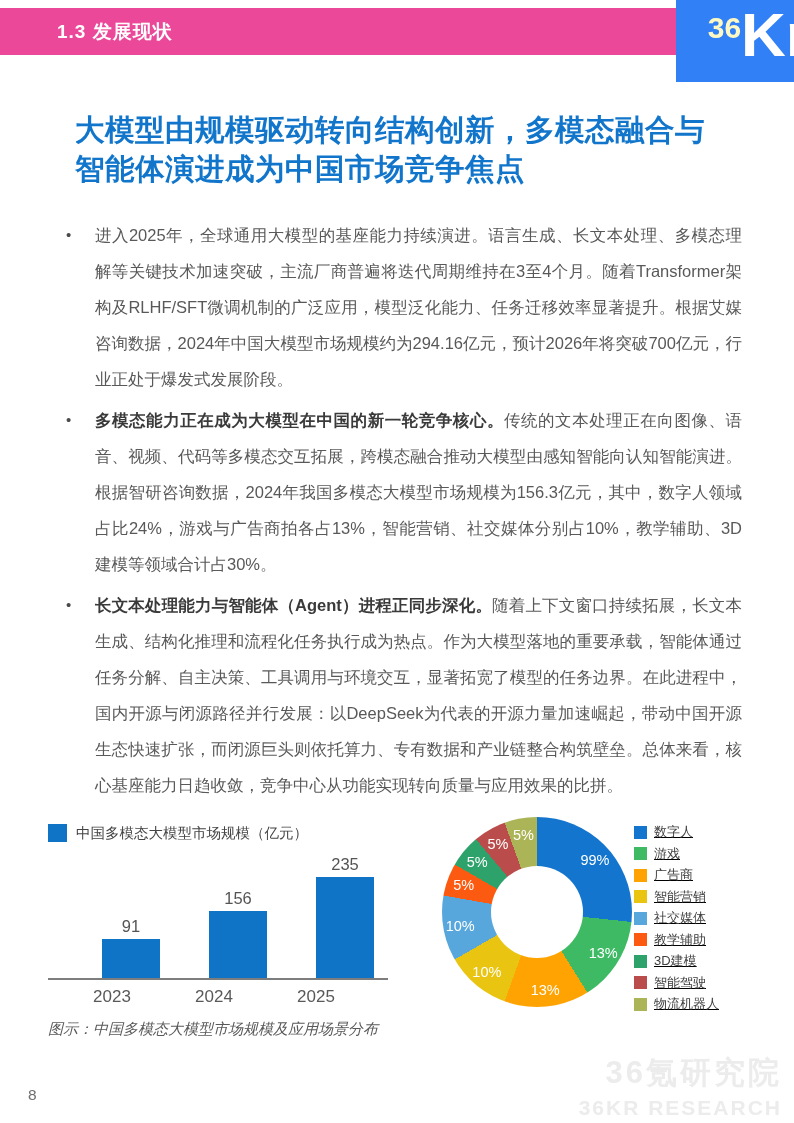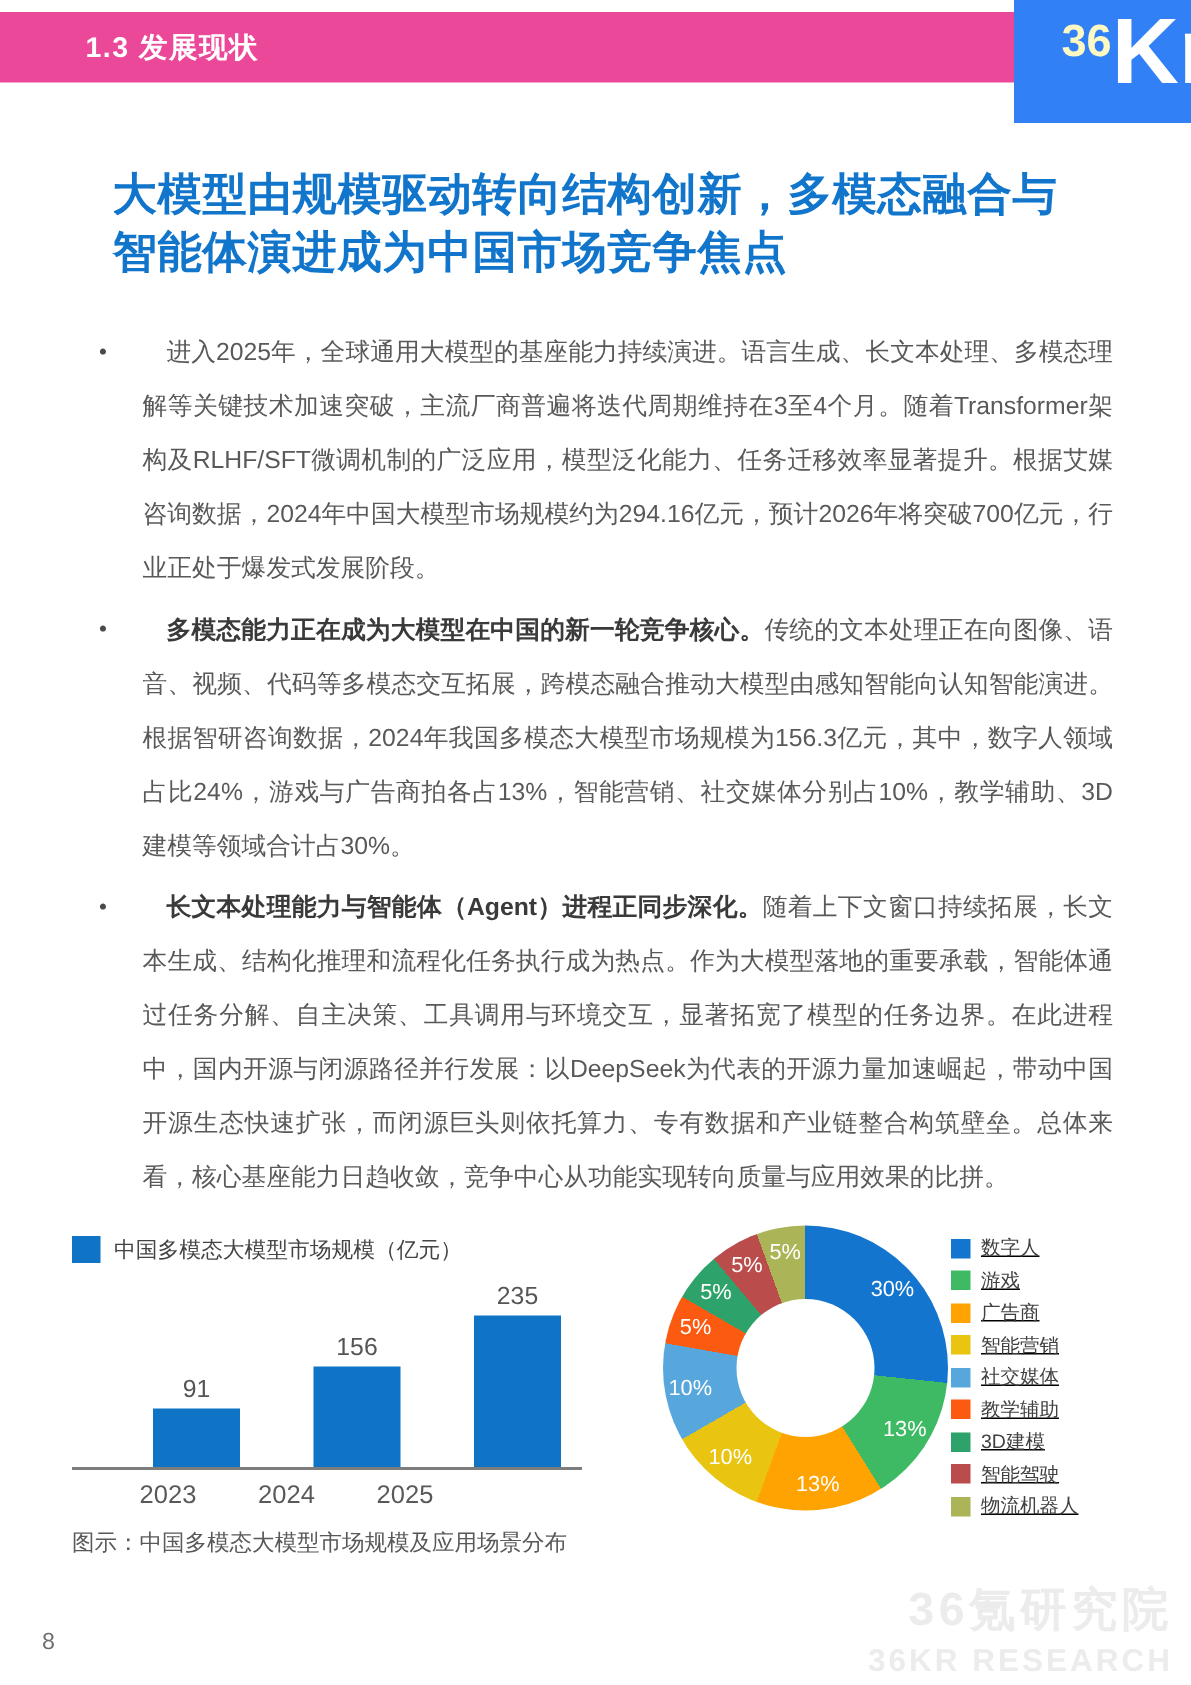--- a/index.html
+++ b/index.html
@@ -19,48 +19,48 @@
 
   
   .title { position: absolute; left: 75px; top: 110px; width: 656px;
            font-size: 29.5px; line-height: 39px; font-weight: bold; color: #1176CB; letter-spacing: 0.5px; }
 
   
   .bullets { position: absolute; left: 66px; top: 217px; width: 676px; height: 606px; overflow: hidden; }
   .bullet { display: flex; margin-bottom: 5px; }
   .marker { width: 29px; flex-shrink: 0; font-size: 15px; color: #4a4a4a; line-height: 36px; }
   .btext { font-size: 16.5px; line-height: 36px; color: #595959; text-align: justify; }
-  .btext b { color: #3a3a3a; font-weight: bold; margin-left: 16px; }
+  .btext b { color: #3a3a3a; font-weight: bold; }
 
   
   .bar-chart { position: absolute; left: 48px; top: 824px; width: 340px; }
   .bar-legend { display: flex; align-items: center; gap: 9px; margin-bottom: 12px; height: 18px; }
   .bar-swatch { width: 19px; height: 18px; flex-shrink: 0; }
   .bar-legend-label { font-size: 14.5px; color: #444; }
   .bar-plot { display: flex; align-items: flex-end; height: 126px; border-bottom: 2px solid #7d7d7d;
               padding-left: 35px; gap: 49px; }
   .bar-group { width: 58px; display: flex; flex-direction: column; align-items: center; padding-left: 38px; }
   .bar-value { font-size: 16.5px; color: #555; margin-bottom: 3px; }
   .bar { width: 58px; }
-  .bar-xlabels { display: flex; padding-left: 35px; gap: 21px; margin-top: 7px; align-items: flex-end; }
+  .bar-xlabels { display: flex; padding-left: 35px; gap: 44px; margin-top: 7px; align-items: flex-end; }
   .bar-xlabel { width: 58px; text-align: center; font-size: 17px; color: #595959; }
 
   
   .donut { position: absolute; left: 442px; top: 817px; width: 190px; height: 190px; border-radius: 50%; }
   .donut::after { content: ''; position: absolute; left: 50%; top: 50%; width: 92px; height: 92px;
                   background: #fff; border-radius: 50%; transform: translate(-50%, -50%); z-index: 1; }
   .slice-label { position: absolute; transform: translate(-50%, -50%); color: #fff;
                  font-size: 14.5px; z-index: 2; white-space: nowrap; }
   .donut-legend { position: absolute; left: 634px; top: 823px; text-decoration: underline; }
   .dlegend-item { display: flex; align-items: center; gap: 7px; margin-bottom: 3.5px; }
   .dlegend-swatch { width: 13px; height: 13px; flex-shrink: 0; }
   .dlegend-label { font-size: 13px; color: #404040; white-space: nowrap; }
 
   
-  .caption { position: absolute; left: 48px; top: 1016px; font-size: 15px; color: #595959; line-height: 26px; }
+  .caption { position: absolute; left: 48px; top: 1016px; font-size: 15px; color: #595959; line-height: 26px; font-style: italic; }
 
   
   .pagenum { position: absolute; left: 28px; top: 1086px; font-size: 15.5px; color: #6e6e6e; }
   .watermark { position: absolute; right: 12px; top: 1052px; text-align: right; color: #ececec; font-weight: bold; }
   .wm-cn { font-size: 31px; letter-spacing: 3px; }
   .wm-en { font-size: 21px; letter-spacing: 2px; margin-top: 2px; }
 </style>
 </head>
 <body>
 
@@ -111,21 +111,21 @@
         </div>
       </div>
     <div class="bar-xlabels" id="xlabels">
         <div class="bar-xlabel">2023</div>
         <div class="bar-xlabel">2024</div>
         <div class="bar-xlabel">2025</div>
       </div>
   </div>
 
   <div class="donut" id="donut" style="background: conic-gradient(rgb(19, 117, 205) 0deg, rgb(19, 117, 205) 96deg, rgb(61, 186, 99) 96deg, rgb(61, 186, 99) 148deg, rgb(255, 163, 2) 148deg, rgb(255, 163, 2) 200deg, rgb(233, 196, 17) 200deg, rgb(233, 196, 17) 240deg, rgb(88, 167, 220) 240deg, rgb(88, 167, 220) 280deg, rgb(252, 90, 16) 280deg, rgb(252, 90, 16) 300deg, rgb(46, 162, 107) 300deg, rgb(46, 162, 107) 320deg, rgb(186, 77, 76) 320deg, rgb(186, 77, 76) 340deg, rgb(171, 180, 87) 340deg, rgb(171, 180, 87) 360deg);">
-      <span class="slice-label" style="left: 152.965px; top: 42.8078px;">30%</span>
+      <span class="slice-label" style="left: 152.965px; top: 42.8078px;">99%</span>
       <span class="slice-label" style="left: 161.148px; top: 136.334px;">13%</span>
       <span class="slice-label" style="left: 103.153px; top: 172.573px;">13%</span>
       <span class="slice-label" style="left: 44.8626px; top: 154.751px;">10%</span>
       <span class="slice-label" style="left: 18.185px; top: 108.545px;">10%</span>
       <span class="slice-label" style="left: 21.704px; top: 68.3224px;">5%</span>
       <span class="slice-label" style="left: 35.2485px; top: 44.8626px;">5%</span>
       <span class="slice-label" style="left: 56px; top: 27.45px;">5%</span>
       <span class="slice-label" style="left: 81.4554px; top: 18.185px;">5%</span>
     </div>
   <div class="donut-legend" id="donutLegend">

